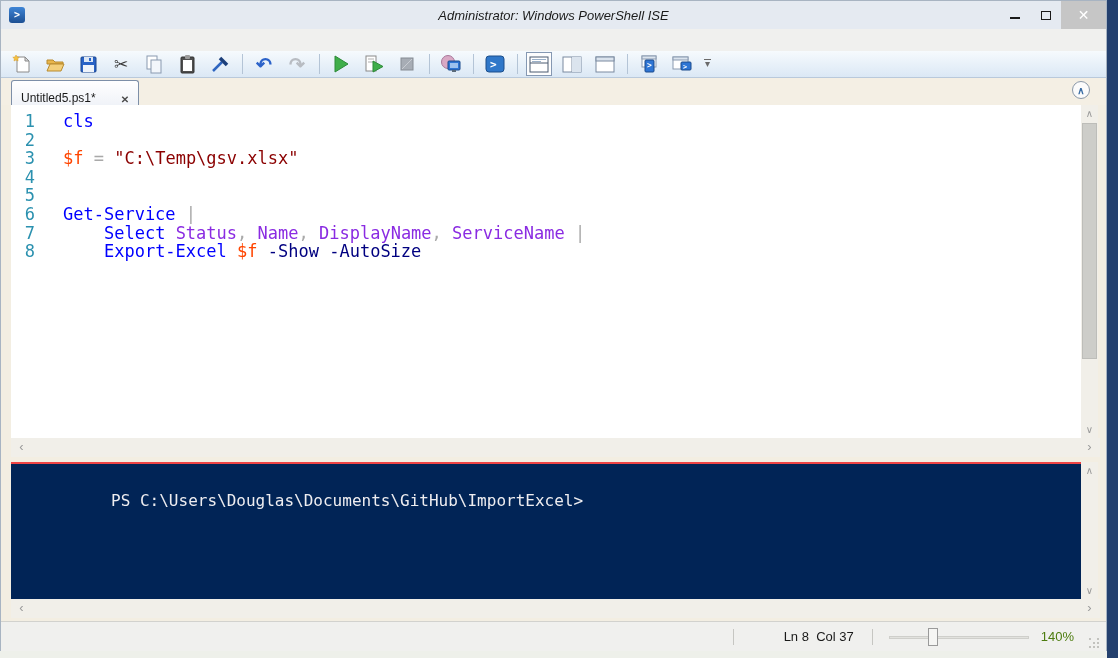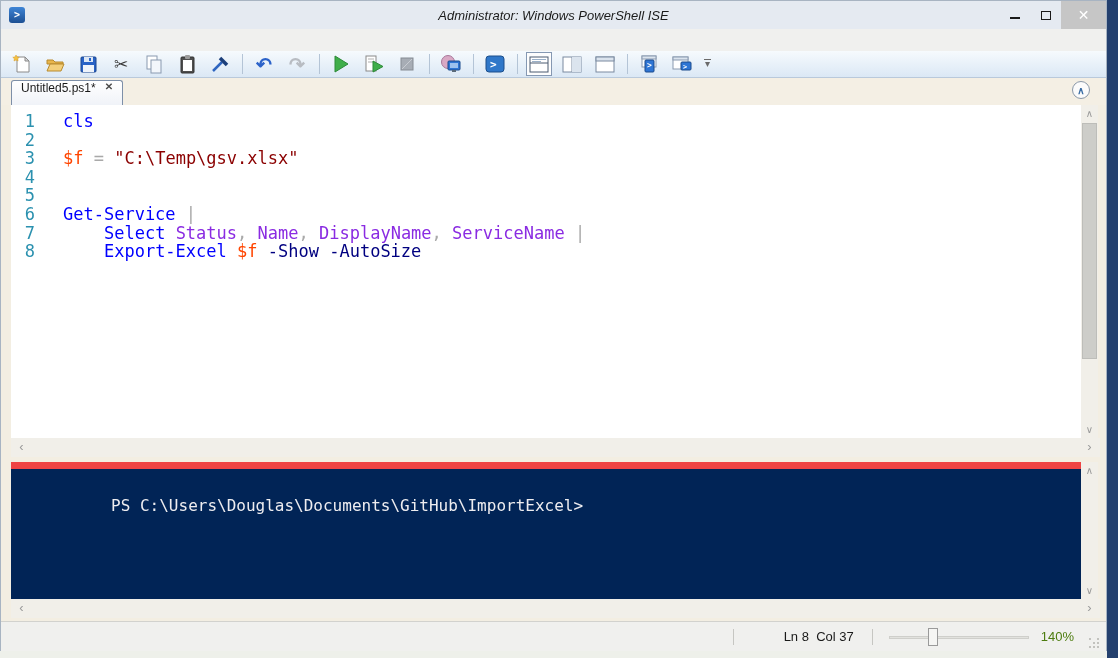--- a/index.html
+++ b/index.html
@@ -32,21 +32,21 @@
   .glyph-undo { font-size:19px; font-weight:bold; color:#2b62c9; line-height:1; }
   .glyph-redo { font-size:19px; font-weight:bold; color:#b8bcc2; line-height:1; }
   .overflow-btn { display:flex; flex-direction:column; align-items:center; margin-left:2px; color:#6a6a6a; }
   .overflow-btn i { display:block; width:7px; border-top:1px solid #6a6a6a; margin-bottom:-2px; }
   .overflow-btn span { font-size:10px; font-style:normal; }
 
   
   .frame { position:absolute; left:0; top:77px; width:100%; height:543px; background:#f3eee2; }
 
   .tabstrip { position:absolute; left:0; top:0; width:100%; height:27px; background:#f4efe4; }
-  .tab { position:absolute; left:10px; top:2px; height:25px; background:linear-gradient(#ffffff,#f0f3f8); border:1px solid #7d8fa8; border-bottom:none; border-radius:3px 3px 0 0; display:flex; align-items:flex-start; padding:0 9px; }
+  .tab { position:absolute; left:10px; top:2px; height:25px; background:linear-gradient(#ffffff,#f0f3f8); border:1px solid #7d8fa8; border-bottom:none; border-radius:3px 3px 0 0; display:flex; align-items:flex-end; padding:0 9px;gap:16px; }
   .tab-label { font-size:12px; color:#1a1a1a; }
   .tab-close { font-size:10px; font-weight:bold; color:#4a4a4a; margin-left:9px; }
   .round-btn { position:absolute; right:16px; top:3px; width:18px; height:18px; border-radius:50%; border:1px solid #8a98a8; background:#fbfbfb; display:flex; align-items:center; justify-content:center; color:#3b6ea5; font-size:10px; font-weight:bold; }
 
   
   .editor { position:absolute; left:10px; top:27px; width:1072px; height:333px; background:#ffffff; overflow:hidden;
             font-family:"DejaVu Sans Mono","Liberation Mono",monospace; font-size:17px; line-height:18.6px; padding-top:7px; }
   .code-line { display:flex; white-space:pre; }
   .line-number { width:52px; text-align:right; padding-right:28px; color:#2B91AF; flex:none; }
   .tok-cmdlet { color:#0000FF; } .tok-parameter { color:#000080; } .tok-variable { color:#FF4500; }
@@ -59,21 +59,21 @@
   .editor-vscroll { right:8px; top:27px; height:333px; }
   .editor-vscroll .thumb { position:absolute; left:1px; top:18px; width:15px; height:236px; background:#cdcdc9; border:1px solid #bdbdb9; }
   .console-vscroll { right:8px; top:384px; height:137px; }
   .hscroll { position:absolute; left:10px; width:1089px; height:19px; background:#f1efe9; color:#9a9a9a; }
   .hscroll .arrow { position:absolute; top:0; width:17px; height:19px; text-align:center; font-size:13px; line-height:17px; }
   .hscroll .arrow.left { left:2px; } .hscroll .arrow.right { right:2px; }
   .editor-hscroll { top:360px; }
   .console-hscroll { top:521px; }
 
   
-  .console { position:absolute; left:10px; top:384px; width:1072px; height:137px; background:#012456; border-top:7px solid #ef4444;
+  .console { position:absolute; left:10px; top:384px; width:1072px; height:137px; background:#012456; border-top:2px solid #ef4444;
              font-family:"DejaVu Sans Mono","Liberation Mono",monospace; font-size:16px; color:#eeedf0; padding:8px 0 0 23px; white-space:pre; }
 
   
   .statusbar { position:absolute; left:0; top:620px; width:100%; height:30px; background:#f0f0ee; border-top:1px solid #d2d2ce; display:flex; align-items:center; justify-content:flex-end; }
   .sb-sep { width:1px; height:16px; background:#c6c6c2; }
   .sb-pos { font-size:13px; color:#1a1a1a; white-space:pre; margin:0 18px;padding-left:32px; }
   .slider { position:relative; width:140px; height:18px; margin:0 12px 0 16px; }
   .slider .track { position:absolute; left:0; right:0; top:8px; height:3px; background:#e2e2de; border:1px solid #cfcfcb; }
   .slider .thumb { position:absolute; left:28%; top:0; width:10px; height:18px; background:#f5f5f3; border:1px solid #9a9a9a; }
   .sb-zoom { font-size:13px; color:#4d7c0f; margin-right:14px; }

